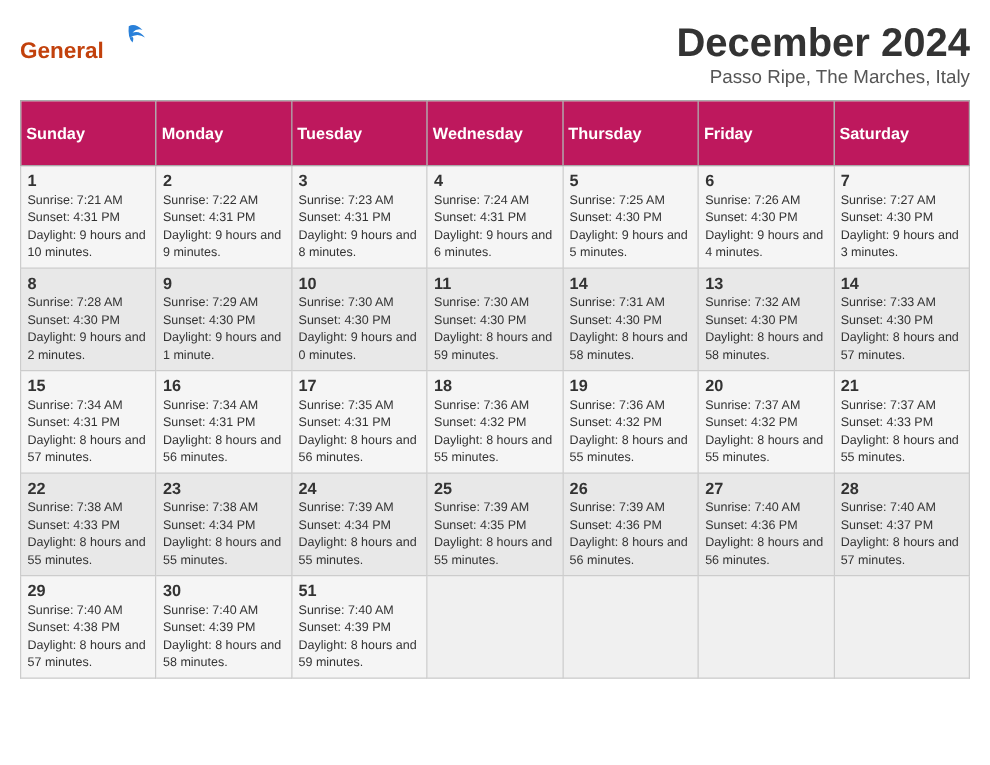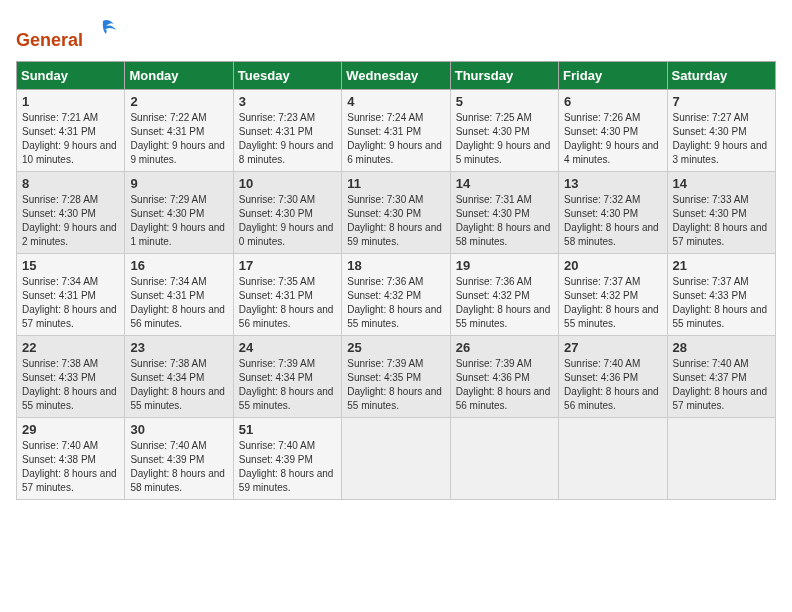--- a/index.html
+++ b/index.html
@@ -47,25 +47,25 @@
     }
     .subtitle {
       font-size: 15px;
       color: #555;
     }
     .calendar {
       width: 100%;
       border-collapse: collapse;
     }
     .calendar thead tr th {
-      background-color: #15803d;
+      background-color: #be185d;
       color: #fff;
       font-size: 13px;
       font-weight: bold;
-      padding: 6px 4px;
+      padding: 18px 4px;
       text-align: left;
       border: 1px solid #aaa;
     }
     .calendar tbody tr td {
       vertical-align: top;
       border: 1px solid #ccc;
       padding: 4px 5px;
       font-size: 10.5px;
       color: #333;
       width: calc(100% / 7);
@@ -99,20 +99,24 @@
   <div class="logo">
     <div>
       <div>
         <span class="logo-text-general">General</span>
         <svg class="logo-bird" viewBox="0 0 30 30">
           <path d="M15 5 Q20 2 26 8 Q22 6 18 10 Q24 8 28 14 Q22 10 16 14 Q20 12 18 18 Q14 14 15 5Z" fill="#2980d9"></path>
         </svg>
       </div>
     </div>
   </div>
+  <div class="title-area">
+    <div class="main-title">December 2024</div>
+    <div class="subtitle">Passo Ripe, The Marches, Italy</div>
+  </div>
 </div>
 
 <table class="calendar">
   <thead>
     <tr>
     <th>Sunday</th>
         <th>Monday</th>
         <th>Tuesday</th>
         <th>Wednesday</th>
         <th>Thursday</th>

